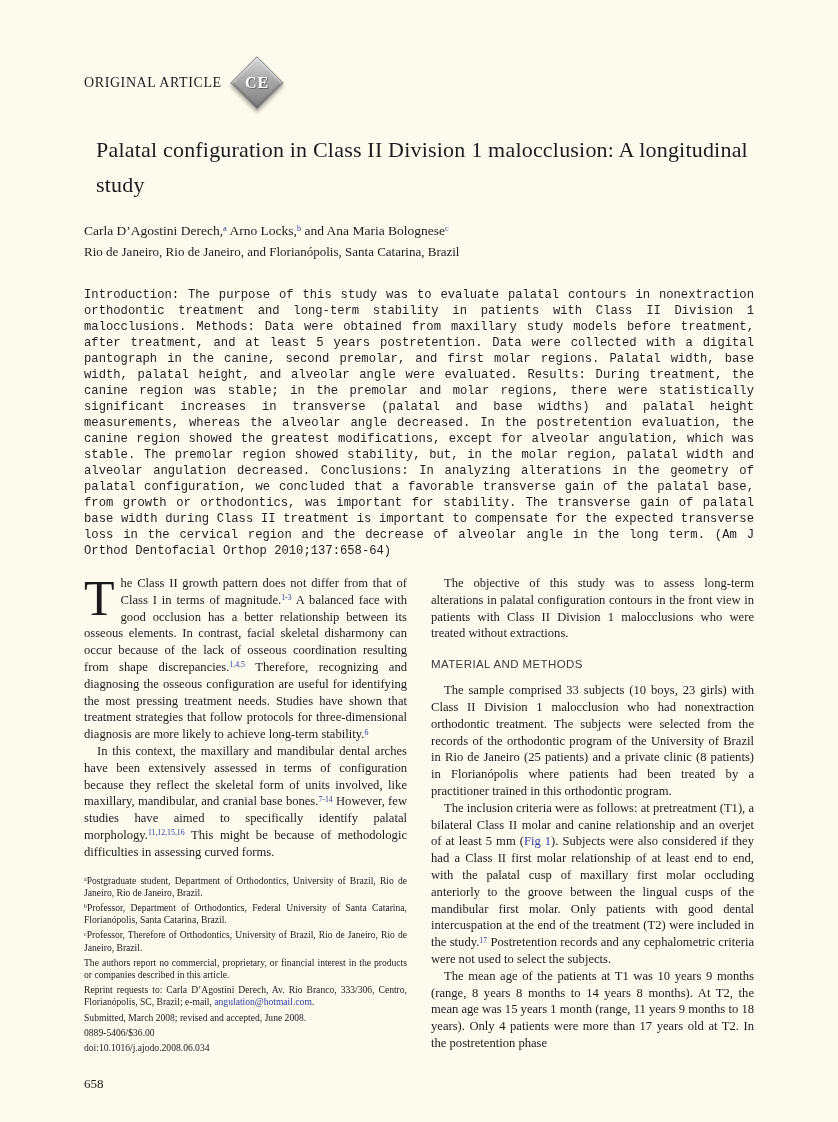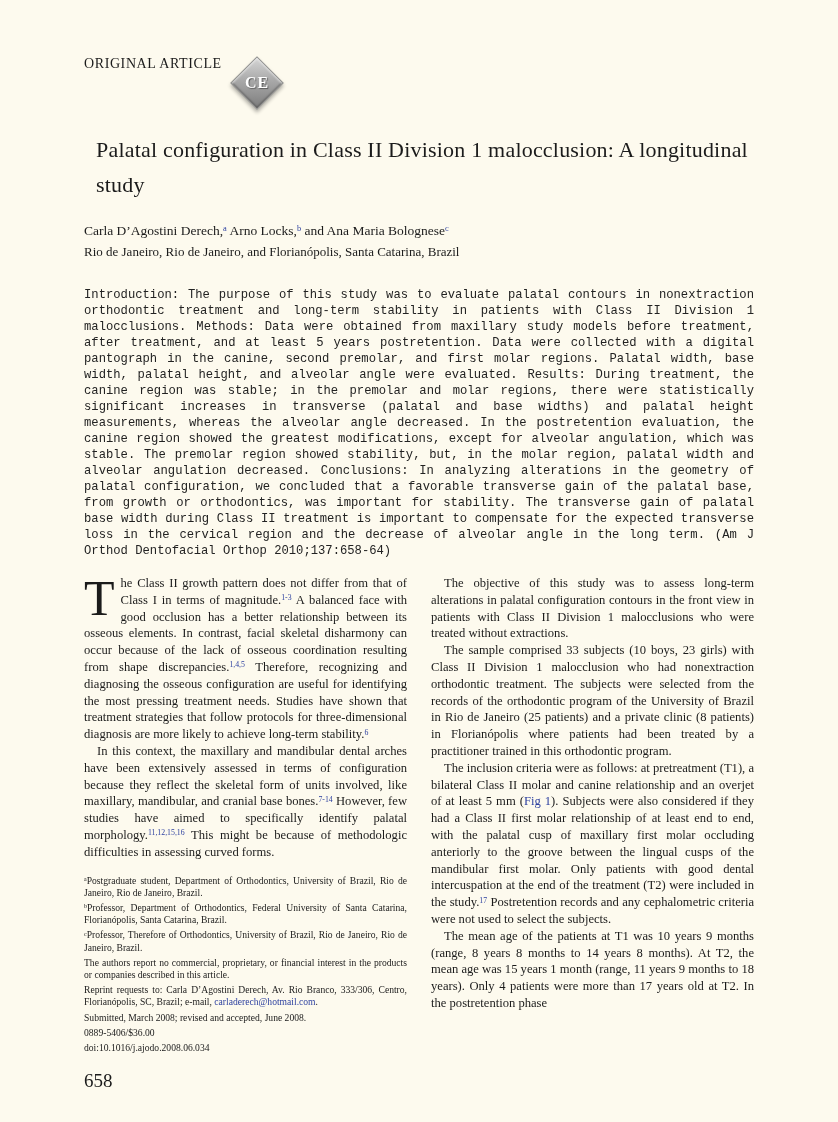--- a/index.html
+++ b/index.html
@@ -8,21 +8,21 @@
     position: relative;
     width: 838px; height: 1122px;
     margin: 0 auto;
     background: var(--bg, #fdfaee);
     color: var(--ink, #1b1b1b);
     box-sizing: border-box;
     padding: 56px 84px 0 84px;
     overflow: hidden;
     font-family: "Liberation Serif", serif;
   }
-  .header-row { display: flex; align-items: flex-start; }
+  .header-row { display: flex; align-items: center; }
   .article-type {
     font-size: 14px; letter-spacing: 0.6px;
     font-family: "Liberation Serif", serif;
   }
   .diamond-wrap { display: inline-block; padding: 8px 0 8px 16px; }
   .diamond {
     display: block; width: 36px; height: 36px;
     transform: rotate(45deg);
     background: linear-gradient(135deg, #d6d6d6 0%, #a9a9a9 45%, #7c7c7c 100%);
     border: 1px solid #8a8a8a;
@@ -78,21 +78,21 @@
   .footnotes { margin-top: 14px; }
   .fn {
     margin: 0 0 3px 0;
     font-size: 9.6px; line-height: 12.2px;
     text-align: justify; hyphens: auto;
   }
   sup { font-size: 0.62em; vertical-align: baseline; position: relative; top: -0.45em; line-height: 0; }
   .blu { color: var(--link, #2b3f9f); }
   .page-number {
     position: absolute; left: 84px; bottom: 30px;
-    font-size: 19px;
+    font-size: 13px;
   }
 </style>
 </head>
 <body>
 
 <div class="page">
 
   <div class="header-row">
     <span class="article-type">ORIGINAL ARTICLE</span>
     <span class="diamond-wrap">
@@ -113,29 +113,30 @@
 
     <div class="col">
       <p class="bp"><span class="dropcap">T</span><span><span>he Class II growth pattern does not differ from that of Class I in terms of magnitude.</span><sup class="blu">1-3</sup><span> A balanced face with good occlusion has a better relationship between its osseous elements. In contrast, facial skeletal disharmony can occur because of the lack of osseous coordination resulting from shape discrepancies.</span><sup class="blu">1,4,5</sup><span> Therefore, recognizing and diagnosing the osseous configuration are useful for identifying the most pressing treatment needs. Studies have shown that treatment strategies that follow protocols for three-dimensional diagnosis are more likely to achieve long-term stability.</span><sup class="blu">6</sup></span></p>
       <p class="bp ind"><span>In this context, the maxillary and mandibular dental arches have been extensively assessed in terms of configuration because they reflect the skeletal form of units involved, like maxillary, mandibular, and cranial base bones.</span><sup class="blu">7-14</sup><span> However, few studies have aimed to specifically identify palatal morphology.</span><sup class="blu">11,12,15,16</sup><span> This might be because of methodologic difficulties in assessing curved forms.</span></p>
 
       <div class="footnotes">
         <p class="fn"><sup>a</sup><span>Postgraduate student, Department of Orthodontics, University of Brazil, Rio de Janeiro, Rio de Janeiro, Brazil.</span></p>
         <p class="fn"><sup>b</sup><span>Professor, Department of Orthodontics, Federal University of Santa Catarina, Florianópolis, Santa Catarina, Brazil.</span></p>
         <p class="fn"><sup>c</sup><span>Professor, Therefore of Orthodontics, University of Brazil, Rio de Janeiro, Rio de Janeiro, Brazil.</span></p>
         <p class="fn"><span>The authors report no commercial, proprietary, or financial interest in the products or companies described in this article.</span></p>
-        <p class="fn"><span>Reprint requests to: Carla D’Agostini Derech, Av. Rio Branco, 333/306, Centro, Florianópolis, SC, Brazil; e-mail, </span><span class="blu">carladerech@hotmail.com</span><span>.</span></p>
+        <p class="fn"><span>Reprint requests to: Carla D’Agostini Derech, Av. Rio Branco, 333/306, Centro, Florianópolis, SC, Brazil; e-mail, </span><span class="blu">angulation@hotmail.com</span><span>.</span></p>
         <p class="fn"><span>Submitted, March 2008; revised and accepted, June 2008.</span></p>
         <p class="fn"><span>0889-5406/$36.00</span></p>
         <p class="fn"><span>doi:10.1016/j.ajodo.2008.06.034</span></p>
       </div>
     </div>
 
     <div class="col">
       <p class="bp ind"><span>The objective of this study was to assess long-term alterations in palatal configuration contours in the front view in patients with Class II Division 1 malocclusions who were treated without extractions.</span></p>
+      <h2 class="sec">MATERIAL AND METHODS</h2>
       <p class="bp ind"><span>The sample comprised 33 subjects (10 boys, 23 girls) with Class II Division 1 malocclusion who had nonextraction orthodontic treatment. The subjects were selected from the records of the orthodontic program of the University of Brazil in Rio de Janeiro (25 patients) and a private clinic (8 patients) in Florianópolis where patients had been treated by a practitioner trained in this orthodontic program.</span></p>
       <p class="bp ind"><span>The inclusion criteria were as follows: at pretreatment (T1), a bilateral Class II molar and canine relationship and an overjet of at least 5 mm (</span><span class="blu">Fig 1</span><span>). Subjects were also considered if they had a Class II first molar relationship of at least end to end, with the palatal cusp of maxillary first molar occluding anteriorly to the groove between the lingual cusps of the mandibular first molar. Only patients with good dental intercuspation at the end of the treatment (T2) were included in the study.</span><sup class="blu">17</sup><span> Postretention records and any cephalometric criteria were not used to select the subjects.</span></p>
       <p class="bp ind"><span>The mean age of the patients at T1 was 10 years 9 months (range, 8 years 8 months to 14 years 8 months). At T2, the mean age was 15 years 1 month (range, 11 years 9 months to 18 years). Only 4 patients were more than 17 years old at T2. In the postretention phase</span></p>
     </div>
 
   </div>
 
   <div class="page-number">658</div>
 
 </div>

